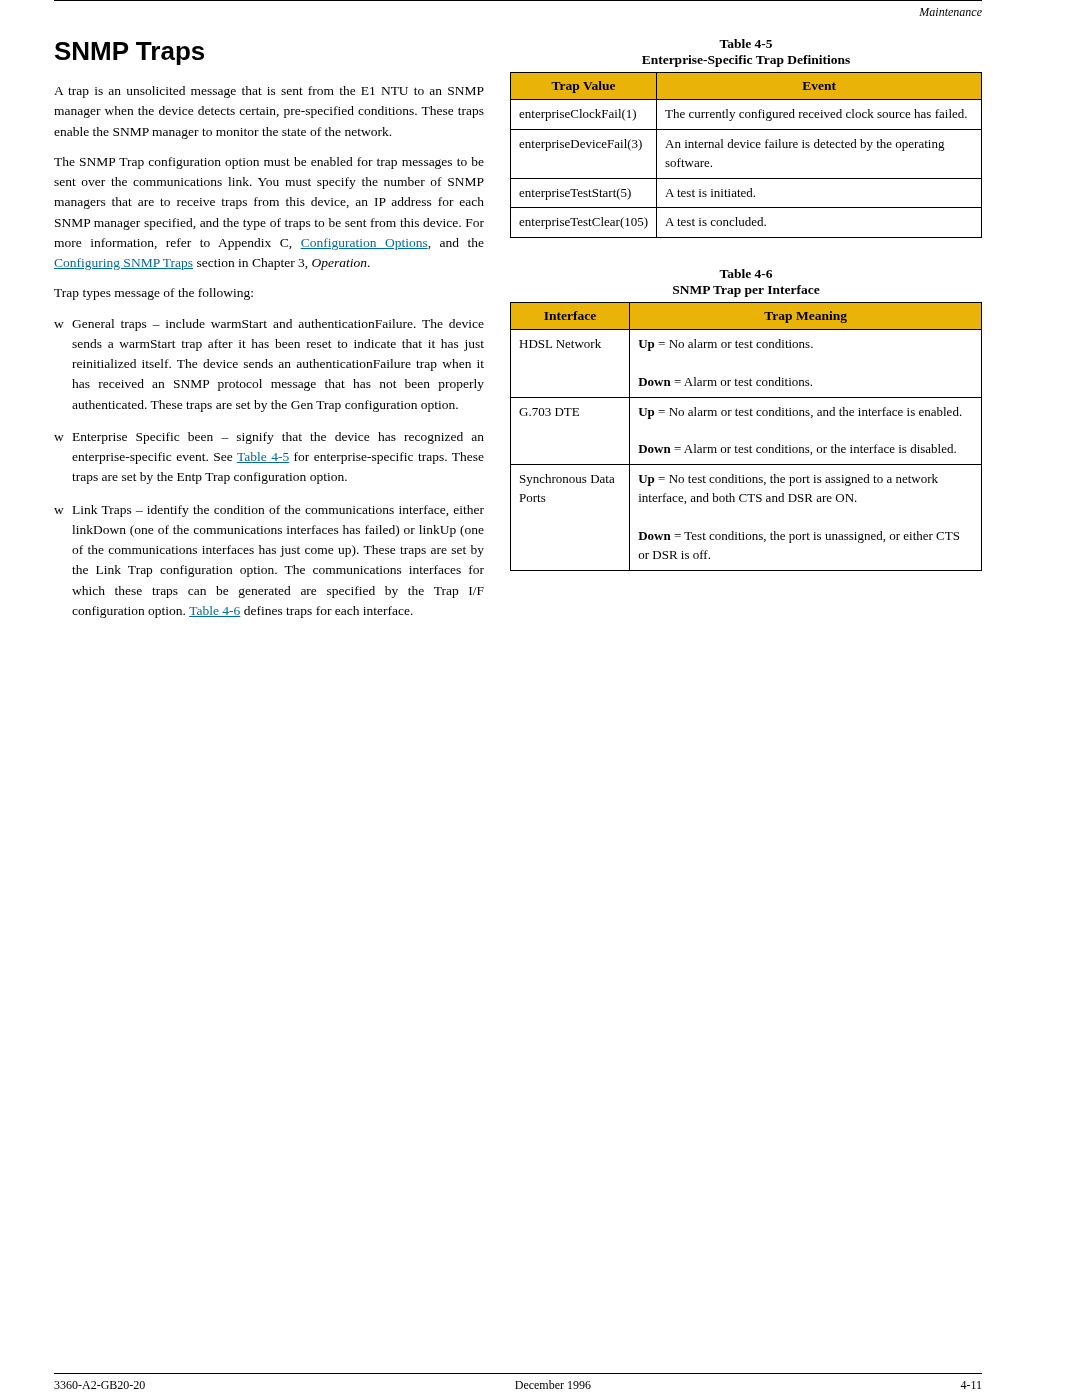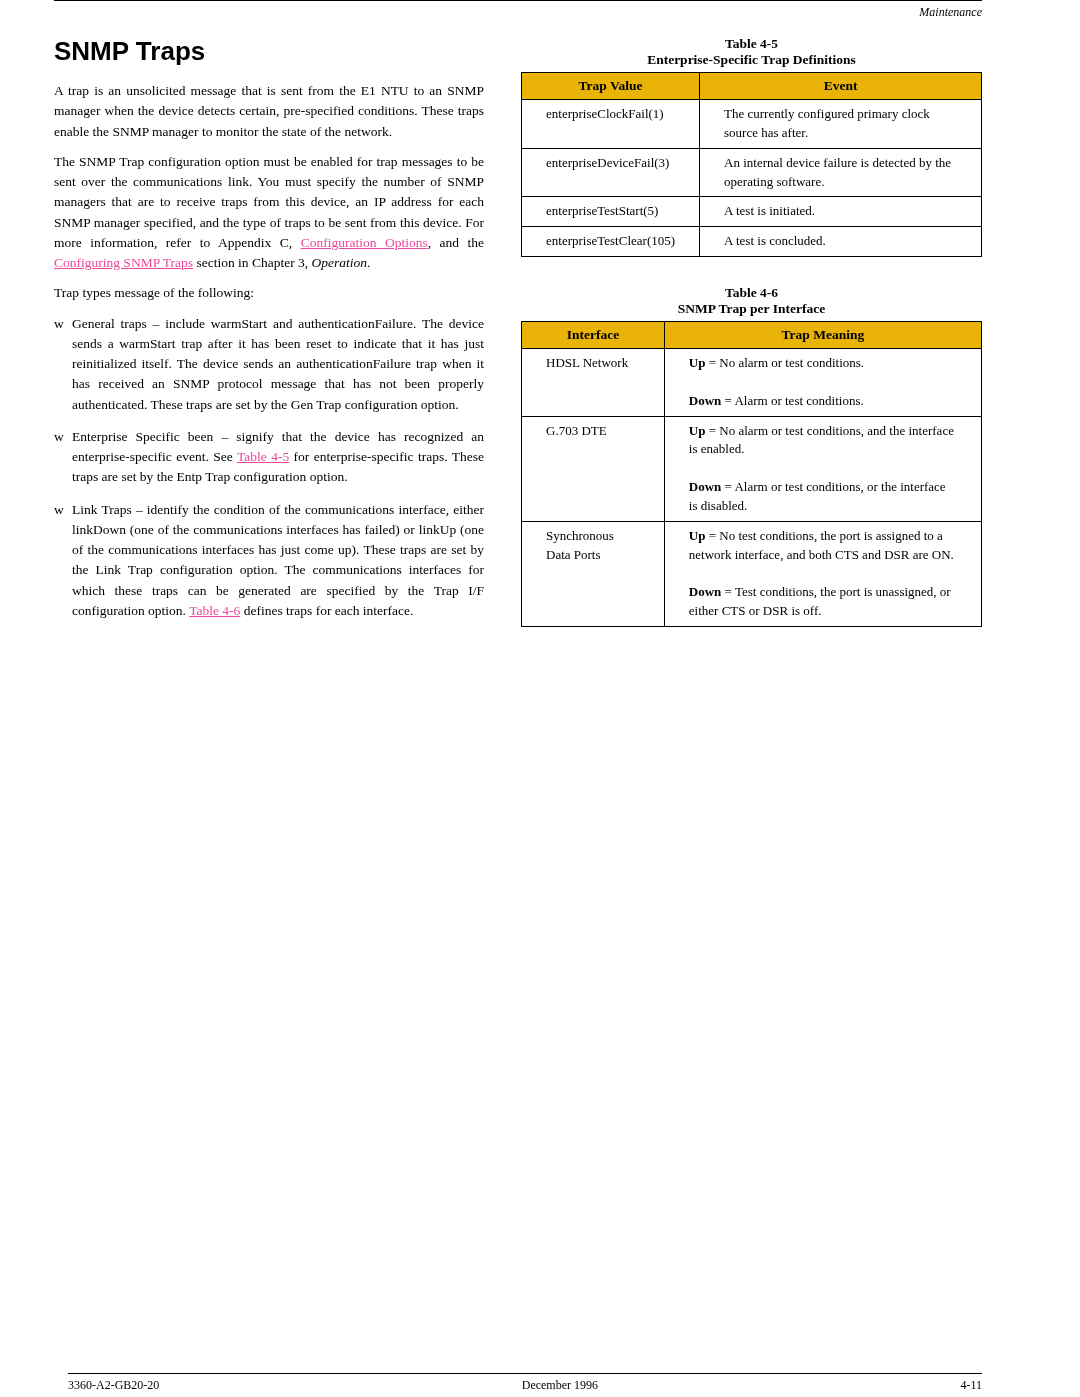--- a/index.html
+++ b/index.html
@@ -26,42 +26,42 @@
       display: flex;
       justify-content: flex-end;
       padding: 4px 54px 6px 54px;
       font-size: 12px;
       font-style: italic;
     }
     .content-area {
       display: flex;
       flex-direction: row;
       padding: 10px 54px 0 54px;
-      gap: 37px;
+      gap: 26px;
     }
     .left-col {
       flex: 1 1 0;
       max-width: 430px;
     }
     .right-col {
       flex: 1 1 0;
       max-width: 490px;
     }
     h1.section-title {
       font-family: Arial, Helvetica, sans-serif;
       font-size: 26px;
       font-weight: 900;
       margin-bottom: 14px;
     }
     p {
       margin-bottom: 10px;
       line-height: 1.5;
       text-align: justify;
     }
-    a.blue-link { color: #ec4899; text-decoration: underline; }
+    a.blue-link { color: #0369a1; text-decoration: underline; }
     ul.trap-list {
       list-style: none;
       padding: 0;
       margin: 0;
     }
     ul.trap-list li {
       margin-bottom: 12px;
       padding-left: 18px;
       position: relative;
       line-height: 1.5;
@@ -105,21 +105,21 @@
     table.data-table th {
       border: 1.5px solid #000;
       padding: 5px 8px;
       font-weight: bold;
       text-align: center;
       background: #eab308;
       font-size: 13.5px;
     }
     table.data-table td {
       border: 1.5px solid #000;
-      padding: 5px 24px;
+      padding: 5px 8px;
       vertical-align: top;
       font-size: 13px;
       line-height: 1.45;
     }
     table.data-table td.interface-cell {
       font-size: 13px;
     }
     .bold-up { font-weight: bold; }
 
     .footer-rule {
@@ -182,21 +182,21 @@
         <table class="data-table">
           <thead>
             <tr>
               <th>Trap Value</th>
               <th>Event</th>
             </tr>
           </thead>
           <tbody>
             <tr>
               <td>enterpriseClockFail(1)</td>
-              <td>The currently configured primary clock source has after.</td>
+              <td>The currently configured received clock source has failed.</td>
             </tr>
             <tr>
               <td>enterpriseDeviceFail(3)</td>
               <td>An internal device failure is detected by the operating software.</td>
             </tr>
             <tr>
               <td>enterpriseTestStart(5)</td>
               <td>A test is initiated.</td>
             </tr>
             <tr>
@@ -247,21 +247,21 @@
                 <span class="bold-up">Down</span><span> = Test conditions, the port is unassigned, or either CTS or DSR is off.</span>
               </td>
             </tr>
           </tbody>
         </table>
       </div>
 
     </div>
   </div>
 
-  <div style="position: absolute; bottom: 0; left: 14px; right: 0;">
+  <div style="position: absolute; bottom: 0; left: 0; right: 0;">
     <div class="footer-rule"></div>
     <div class="footer-bar">
       <span>3360-A2-GB20-20</span>
       <span>December 1996</span>
       <span>4-11</span>
     </div>
   </div>
 </div>
 
 </body></html>

